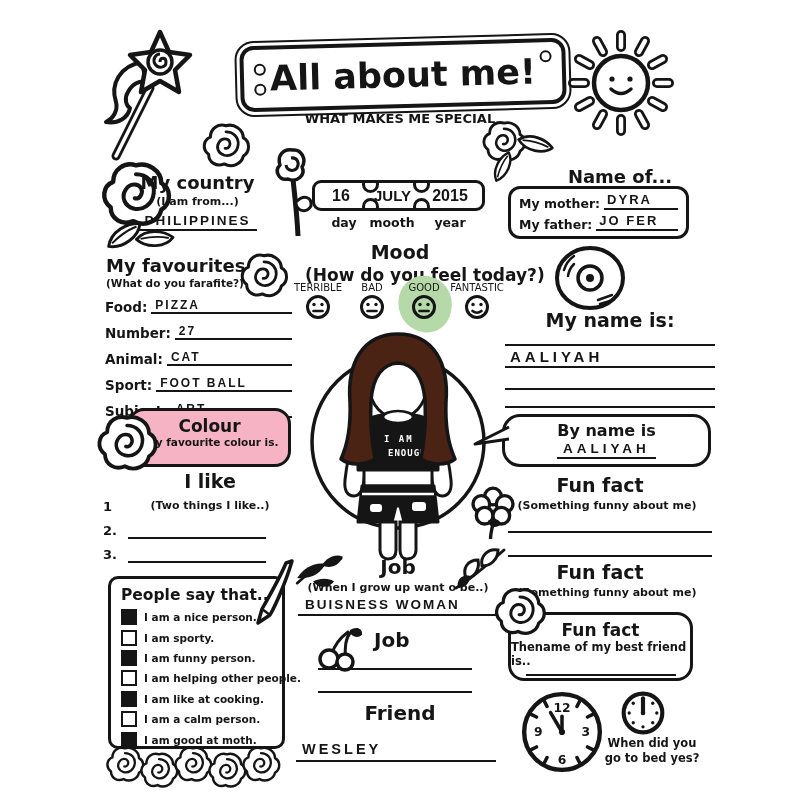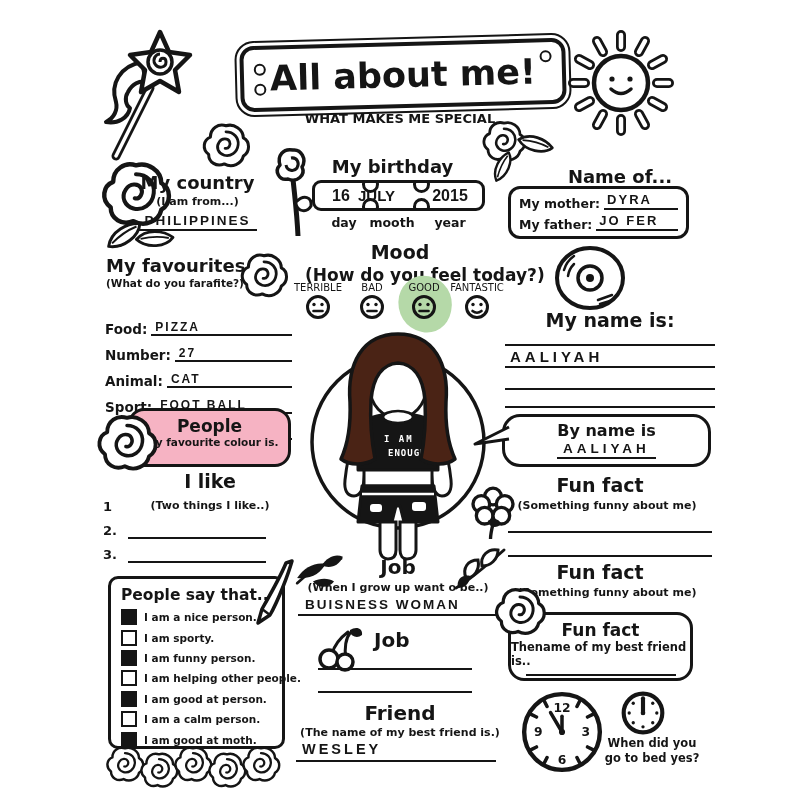--- a/index.html
+++ b/index.html
@@ -120,24 +120,23 @@
   <svg style="left:486px;top:156px;transform:rotate(-45deg)" width="32" height="20">
       <use href="#leaf"></use>
     </svg>
 
   <div class="hd" style="left:115px;top:172px;width:165px;font-size:18px">My country</div>
   <div class="sub" style="left:115px;top:195px;width:165px;font-size:11px">(I am from...)</div>
   <div class="hd" style="left:115px;top:210px;width:165px">
     <span class="hand uline" style="font-size:13.5px;letter-spacing:2px">PHILIPPINES</span>
   </div>
 
-  <div class="hd" style="left:305px;top:156px;width:175px;font-size:18px">My birthday</div>
   <div class="ticket">
     <span class="cell hand" style="left:0;width:52px;font-size:16px">16</span>
-    <span class="cell hand" style="left:36px;width:51px;font-size:15px">JULY</span>
+    <span class="cell hand" style="left:52px;width:51px;font-size:15px">JULY</span>
     <span class="cell hand" style="left:103px;width:64px;font-size:16px">2015</span>
     <span class="notch" style="left:47px;top:-7px"></span>
     <span class="notch" style="left:47px;bottom:-7px"></span>
     <span class="notch" style="left:98px;top:-7px"></span>
     <span class="notch" style="left:98px;bottom:-7px"></span>
   </div>
   <div class="hd" style="left:320px;top:215px;width:48px;font-size:12.5px">day</div>
   <div class="hd" style="left:366px;top:215px;width:52px;font-size:12.5px">mooth</div>
   <div class="hd" style="left:424px;top:215px;width:52px;font-size:12.5px">year</div>
 
@@ -151,21 +150,21 @@
       <span class="nlab">My father:</span>
       <span class="nfill"><span class="hand nval">JO FER</span></span>
     </div>
   </div>
 
   <div class="hd-l" style="left:106px;top:255px;font-size:18px">My favourites</div>
   <svg style="left:238px;top:248px" width="52" height="52">
       <use href="#rose"></use>
     </svg>
   <div class="hd-l" style="left:106px;top:277px;font-size:10.5px">(What do you farafite?)</div>
-  <div class="abs" style="left:105px;top:310px;width:187px">
+  <div class="abs" style="left:105px;top:288px;width:187px">
     <div class="frow">
       <span class="flab">Food:</span>
       <span class="ffill">
           <span class="hand fval">PIZZA</span>
         </span>
     </div>
     <div class="frow">
       <span class="flab">Number:</span>
       <span class="ffill">
           <span class="hand fval">27</span>
@@ -185,21 +184,21 @@
     </div>
     <div class="frow">
       <span class="flab">Subject:</span>
       <span class="ffill">
           <span class="hand fval">ART</span>
         </span>
     </div>
   </div>
 
   <div class="pinkbox">
-    <div style="font-size:17px;font-weight:bold;text-align:center;margin-top:5px">People</div>
+    <div style="font-size:17px;font-weight:bold;text-align:center;margin-top:5px">Colour</div>
     <div style="font-size:10.5px;font-weight:bold;text-align:center">(My favourite colour is.</div>
   </div>
   <svg style="left:94px;top:408px" width="66" height="66">
       <use href="#rose"></use>
     </svg>
 
   <div class="hd" style="left:135px;top:470px;width:150px;font-size:19px">I like</div>
   <div class="hd-l" style="left:103px;top:499px;font-size:13px">1</div>
   <div class="sub" style="left:130px;top:499px;width:160px;font-size:11px">(Two things I like..)</div>
   <div class="hd-l" style="left:103px;top:523px;font-size:13px">2.</div>
@@ -338,21 +337,20 @@
     <path d="M16,28 C18,20 24,12 32,6 M30,32 C28,22 30,12 34,7" fill="none" stroke="#151515" stroke-width="3" stroke-linecap="round"></path>
     <path d="M34,4 C40,0 47,2 46,9 C41,13 35,10 34,6 Z" fill="#151515"></path>
     <circle cx="13" cy="33" r="9" fill="#fff" stroke="#151515" stroke-width="3.5"></circle>
     <circle cx="29" cy="36" r="8" fill="#fff" stroke="#151515" stroke-width="3.5"></circle>
   </svg>
   <div class="hd-l" style="left:374px;top:628px;font-size:20px">Job</div>
   <div class="hline" style="left:318px;top:668px;width:154px"></div>
   <div class="hline" style="left:318px;top:691px;width:154px"></div>
 
   <div class="hd" style="left:345px;top:701px;width:110px;font-size:20px">Friend</div>
-  <div class="sub" style="left:293px;top:726px;width:214px;font-size:11px">(The name of my best friend is.)</div>
   <div class="abs hand" style="left:302px;top:741px;font-size:14.5px;letter-spacing:3px">WESLEY</div>
   <div class="hline" style="left:296px;top:760px;width:200px"></div>
 
   <div class="psay-box">
     <div class="psay-head">People say that...</div>
     <div class="psay-row">
       <span class="cbx checked"></span>
       <span class="psay-lab">I am a nice person..</span>
     </div>
     <div class="psay-row">
@@ -362,21 +360,21 @@
     <div class="psay-row">
       <span class="cbx checked"></span>
       <span class="psay-lab">I am funny person.</span>
     </div>
     <div class="psay-row">
       <span class="cbx"></span>
       <span class="psay-lab">I am helping other people.</span>
     </div>
     <div class="psay-row">
       <span class="cbx checked"></span>
-      <span class="psay-lab">I am good at person.</span>
+      <span class="psay-lab">I am like at cooking.</span>
     </div>
     <div class="psay-row">
       <span class="cbx"></span>
       <span class="psay-lab">I am a calm person.</span>
     </div>
     <div class="psay-row">
       <span class="cbx checked"></span>
       <span class="psay-lab">I am good at moth.</span>
     </div>
   </div>

